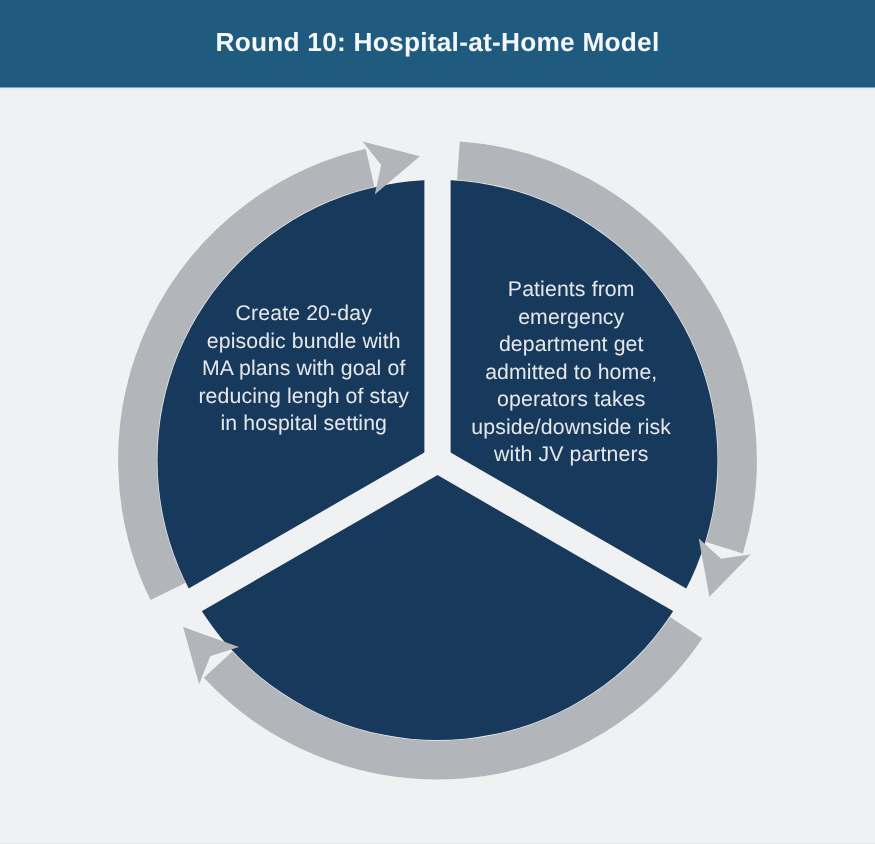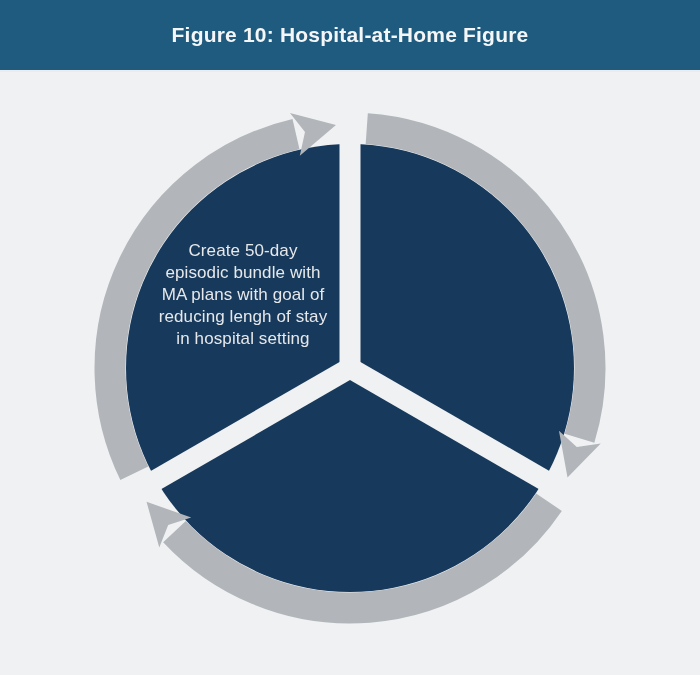--- a/index.html
+++ b/index.html
@@ -45,21 +45,21 @@
   .sector-text.left{left:126px;top:238px;width:234px;height:114px;}
   .sector-text.right{left:360px;top:219px;width:194px;height:158px;}
   .sector-text.bottom{left:190px;top:457px;width:320px;height:116px;}
 </style>
 </head>
 <body>
 
 <div class="stage">
 
   <header class="fig-header">
-    <h1 class="fig-title">Figure 10: Hospital-at-Home Figure</h1>
+    <h1 class="fig-title">Round 10: Hospital-at-Home Model</h1>
   </header>
 
   <svg class="diagram-svg" viewBox="0 0 700 675" aria-hidden="true">
     <defs>
       <marker id="arrowhead" viewBox="0 0 12 12" refX="0.8" refY="6" markerWidth="46" markerHeight="56" markerUnits="userSpaceOnUse" orient="auto">
         <path d="M0.5,0.3 L11.5,6 L0.5,11.7 L3.2,6 Z" fill="#b2b6ba"></path>
       </marker>
     </defs>
 
     <circle cx="350" cy="368" r="224" fill="#17395c"></circle>
@@ -70,21 +70,28 @@
       <line x1="350" y1="368" x2="114.4" y2="504"></line>
     </g>
 
     <g fill="none" stroke="#b2b6ba" stroke-width="31">
       <path d="M 134.29 473.21 A 240 240 0 0 1 296.01 134.15" marker-end="url(#arrowhead)"></path>
       <path d="M 366.74 128.59 A 240 240 0 0 1 579.51 438.17" marker-end="url(#arrowhead)"></path>
       <path d="M 548.97 502.21 A 240 240 0 0 1 174.48 531.68" marker-end="url(#arrowhead)"></path>
     </g>
   </svg>
 
-  <div class="sector-text left">Create 50-day
+  <div class="sector-text left">Create 20-day
 episodic bundle with
 MA plans with goal of
 reducing lengh of stay
 in hospital setting</div>
 
+  <div class="sector-text right">Patients from
+emergency
+department get
+admitted to home,
+operators takes
+upside/downside risk
+with JV partners</div>
 
 
 </div>
 
 </body></html>

